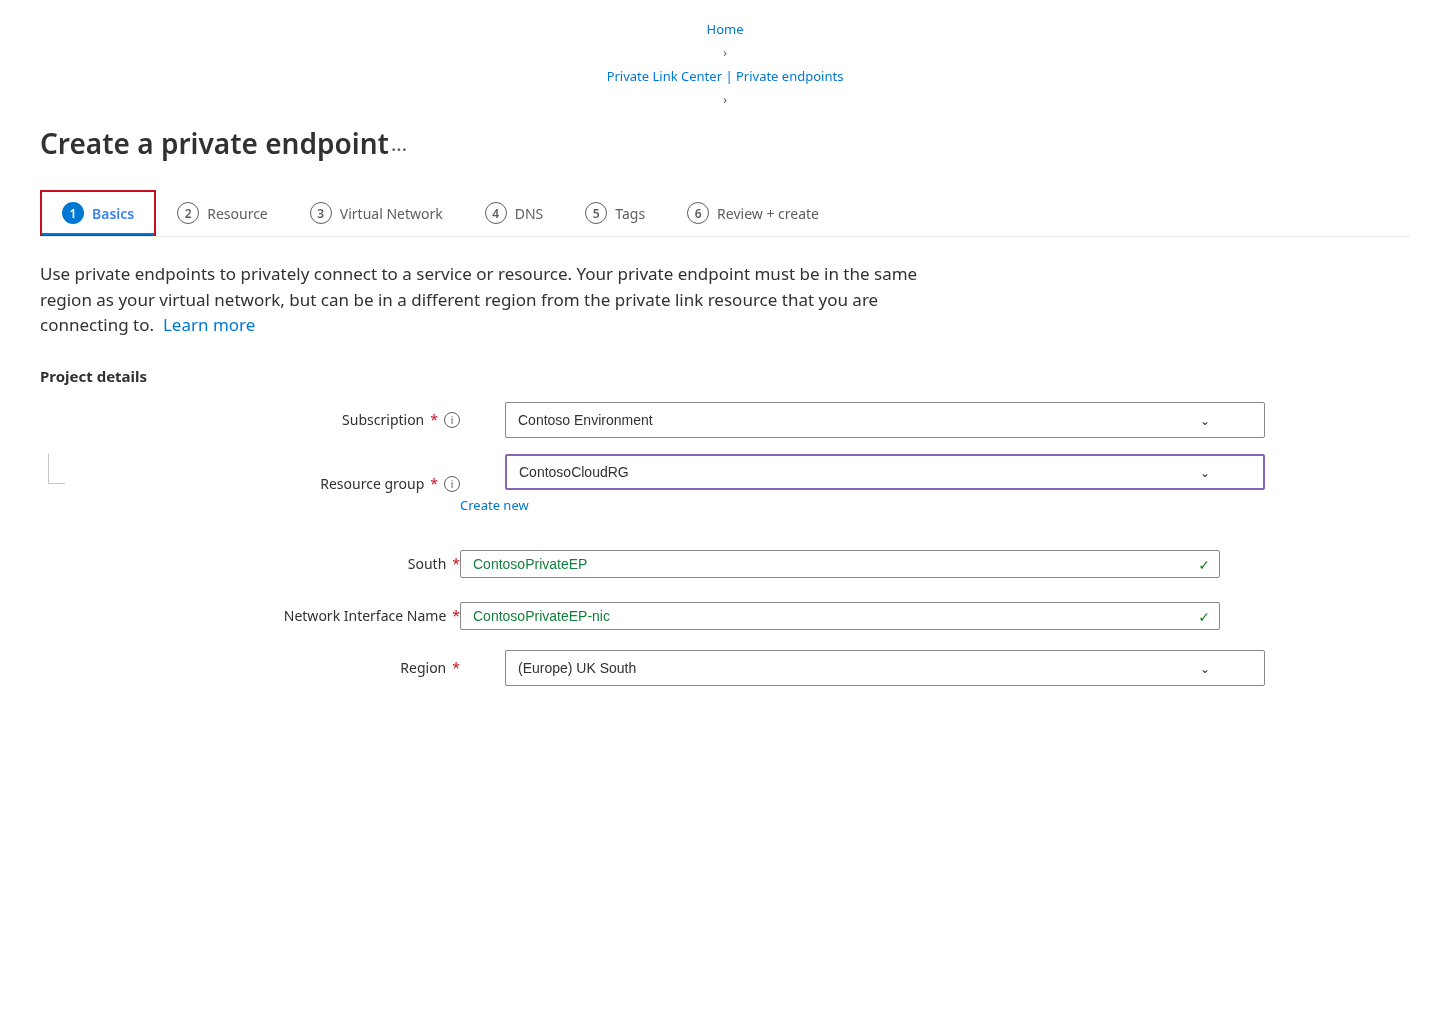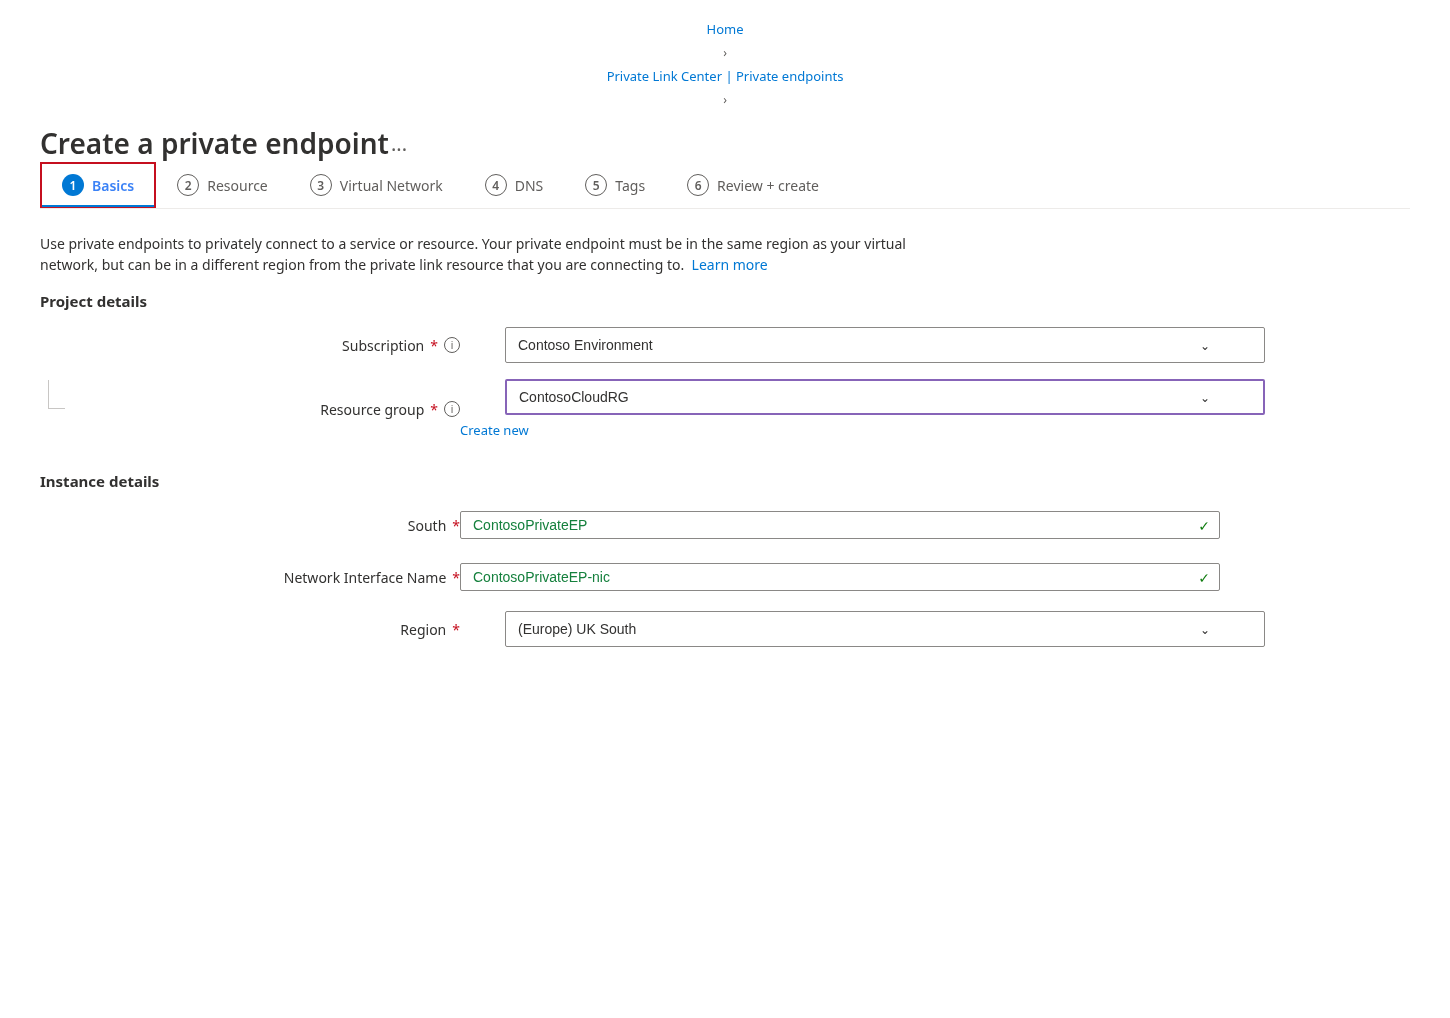--- a/index.html
+++ b/index.html
@@ -24,20 +24,21 @@
       text-decoration: none;
     }
     .breadcrumb-sep {
       color: #605e5c;
       font-size: 12px;
     }
     .page-title {
       font-size: 28px;
       font-weight: 600;
       color: #323130;
+      margin-bottom: 28px;
       display: flex;
       align-items: center;
       gap: 2px;
     }
     .page-title-dots {
       font-size: 20px;
       color: #605e5c;
       font-weight: 400;
     }
     .tabs-container {
@@ -93,25 +94,25 @@
       background: transparent;
     }
     .tab-label {
       font-size: 14px;
       color: #3b82f6;
     }
     .tab:not(.active) .tab-label {
       color: #605e5c;
     }
     .description-text {
-      font-size: 14px;
+      font-size: 17px;
       color: #323130;
       line-height: 1.5;
       max-width: 900px;
-      margin-bottom: 16px;
+      margin-bottom: 28px;
     }
     .description-text .learn-more {
       color: #0078d4;
       text-decoration: none;
       cursor: pointer;
     }
     .section-title {
       font-size: 15px;
       font-weight: 700;
       color: #323130;
@@ -315,21 +316,20 @@
           <option>ContosoCloudRG</option>
         </select>
         <span class="select-chevron">⌄</span>
       </div>
       <a class="create-new-link" href="#">Create new</a>
     </div>
   </div>
 </div>
 
 <div class="form-section">
-  <div class="section-title">Instance details</div>
 
   <div class="form-row">
     <div class="form-label-col">
       <span class="form-label">South</span>
       <span class="required-star">*</span>
     </div>
     <div class="form-control-col">
       <div class="select-wrapper">
         <input type="text" class="input-control" value="ContosoPrivateEP" style="">
         <span class="select-checkmark">✓</span>

